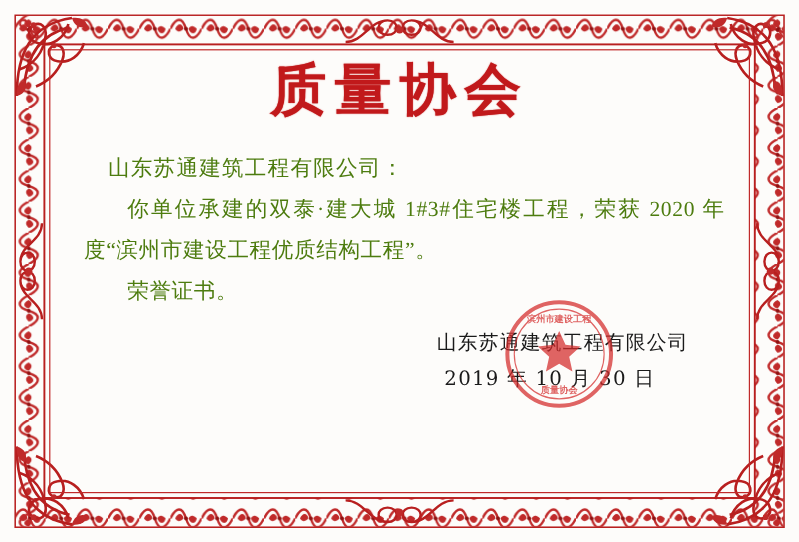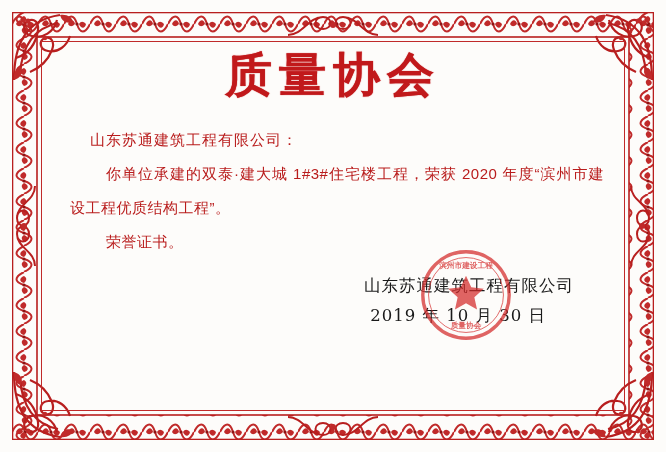--- a/index.html
+++ b/index.html
@@ -58,23 +58,23 @@
     color: #c1191b;
     font-family: "DejaVu Serif", serif;
     font-weight: bold;
     font-size: 47px;
     letter-spacing: 7px;
     margin-top: 14px;
     margin-bottom: 6px;
     text-shadow: 0 0 1px #c1191b;
   }
   .body-text {
-    color: #b91c1c;
-    font-family: Liberation Sans, sans-serif;
-    font-size: 15px;
+    color: #4d7c0f;
+    font-family: Liberation Serif, serif;
+    font-size: 18px;
     line-height: 34px;
     margin-top: 16px;
   }
   .salutation {
     padding-left: 34px;
     letter-spacing: 1px;
   }
   .para {
     text-indent: 36px;
     letter-spacing: 0.5px;

